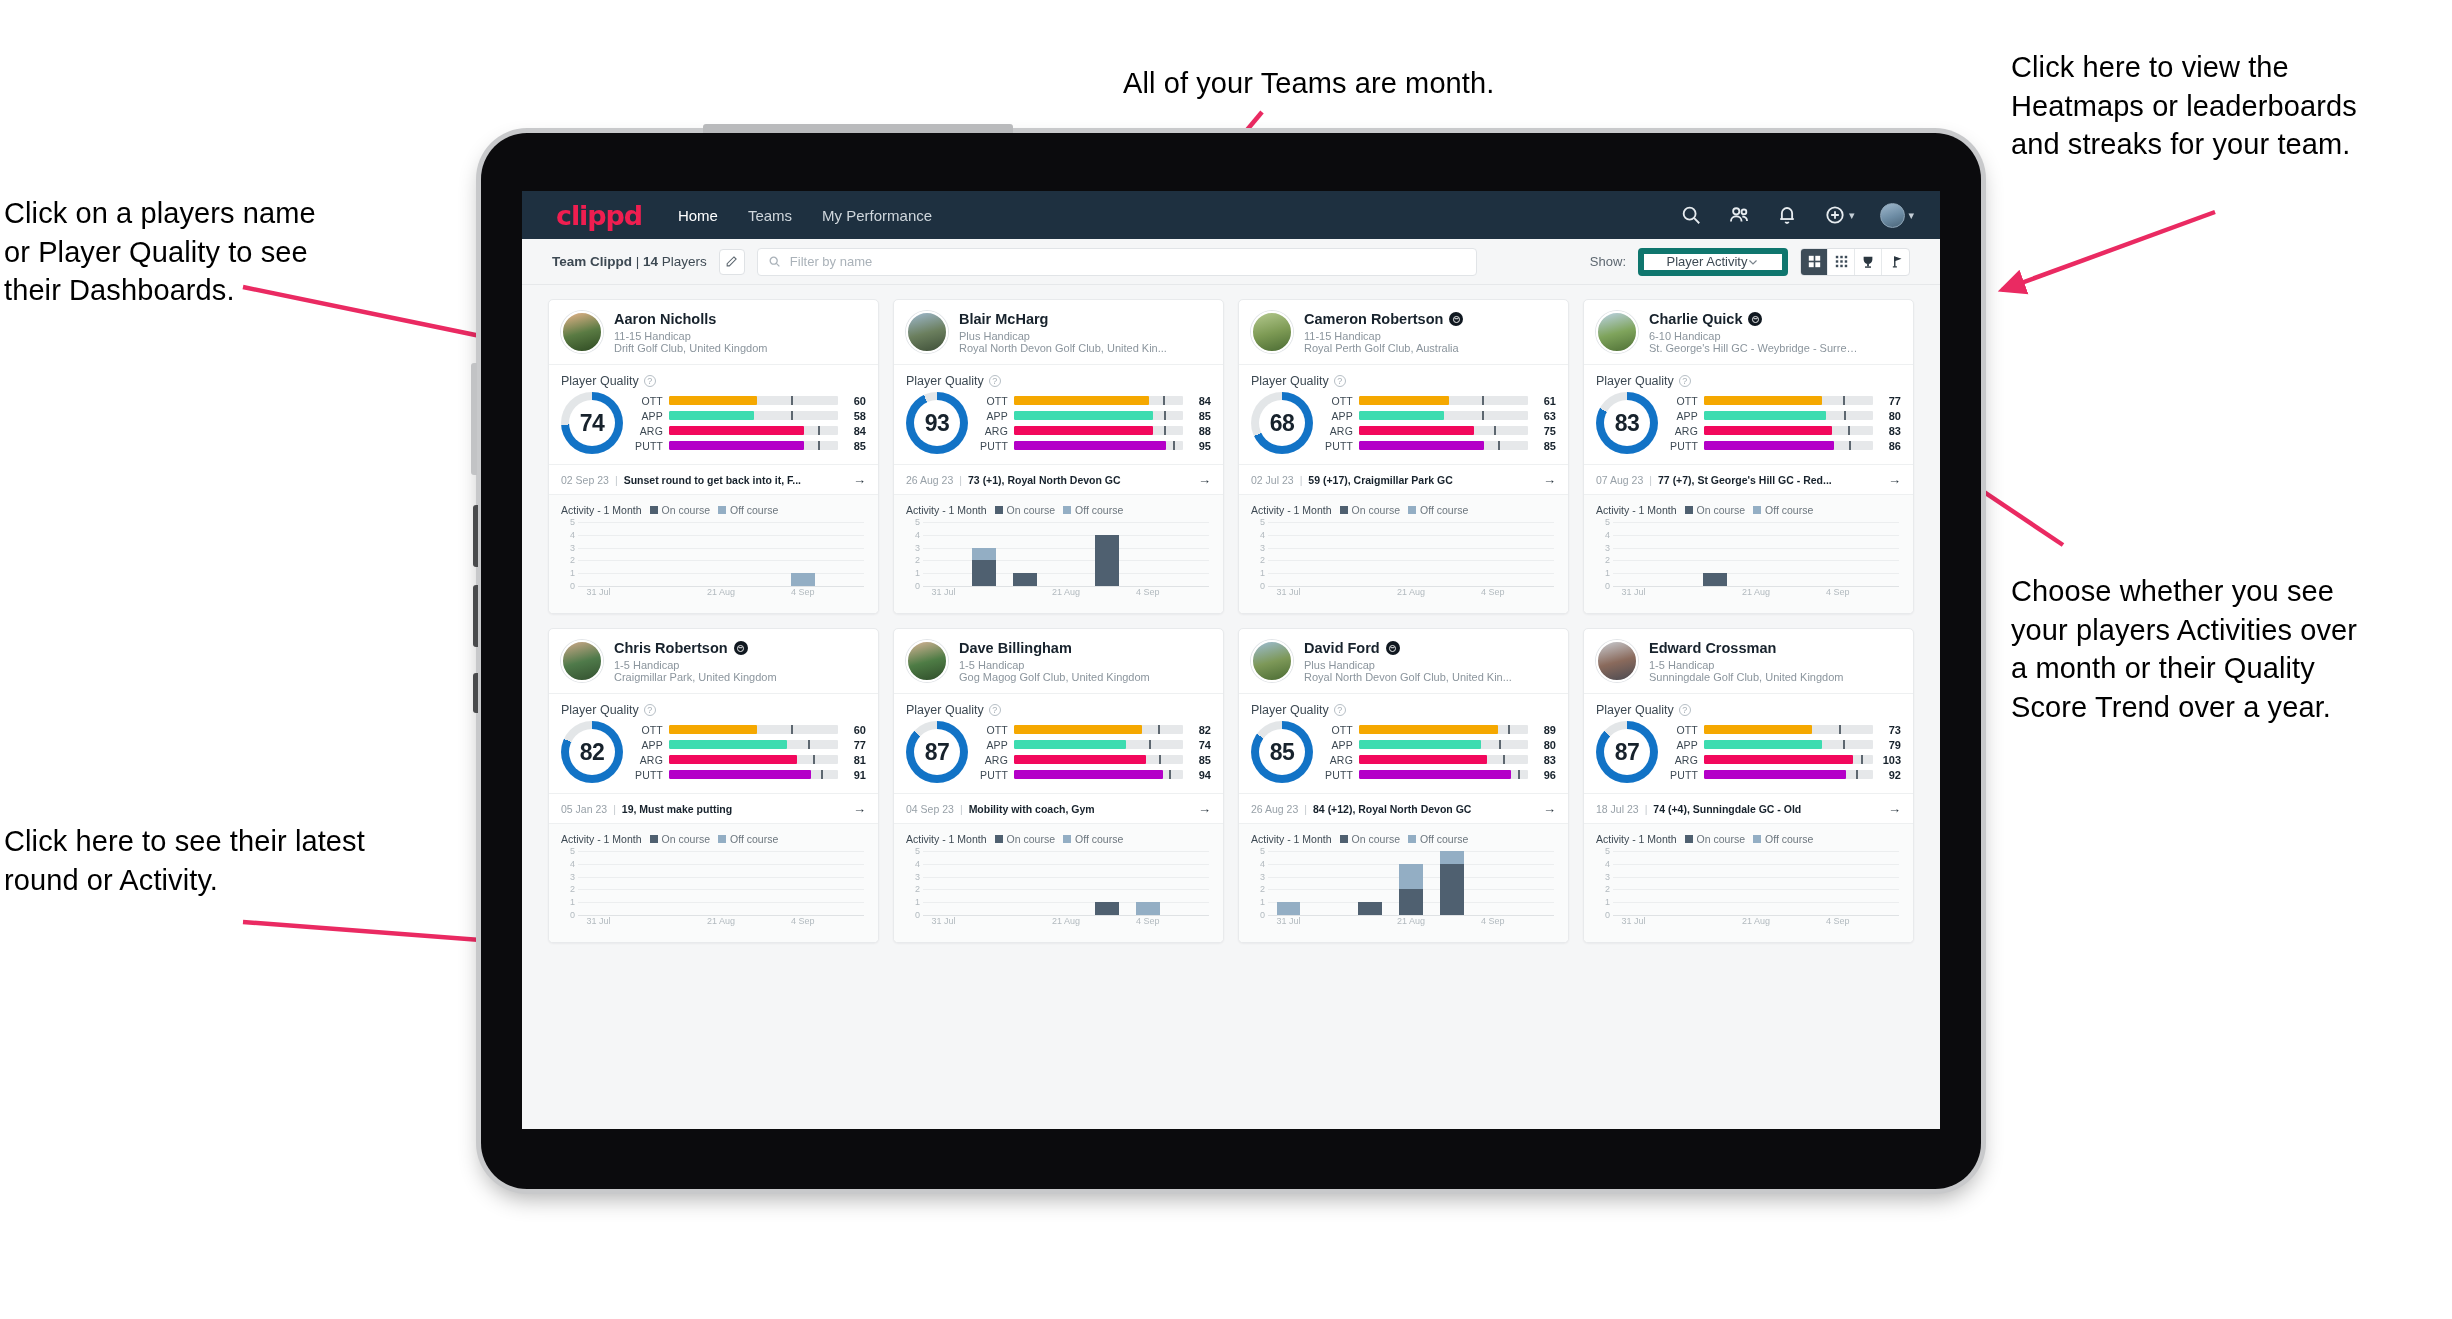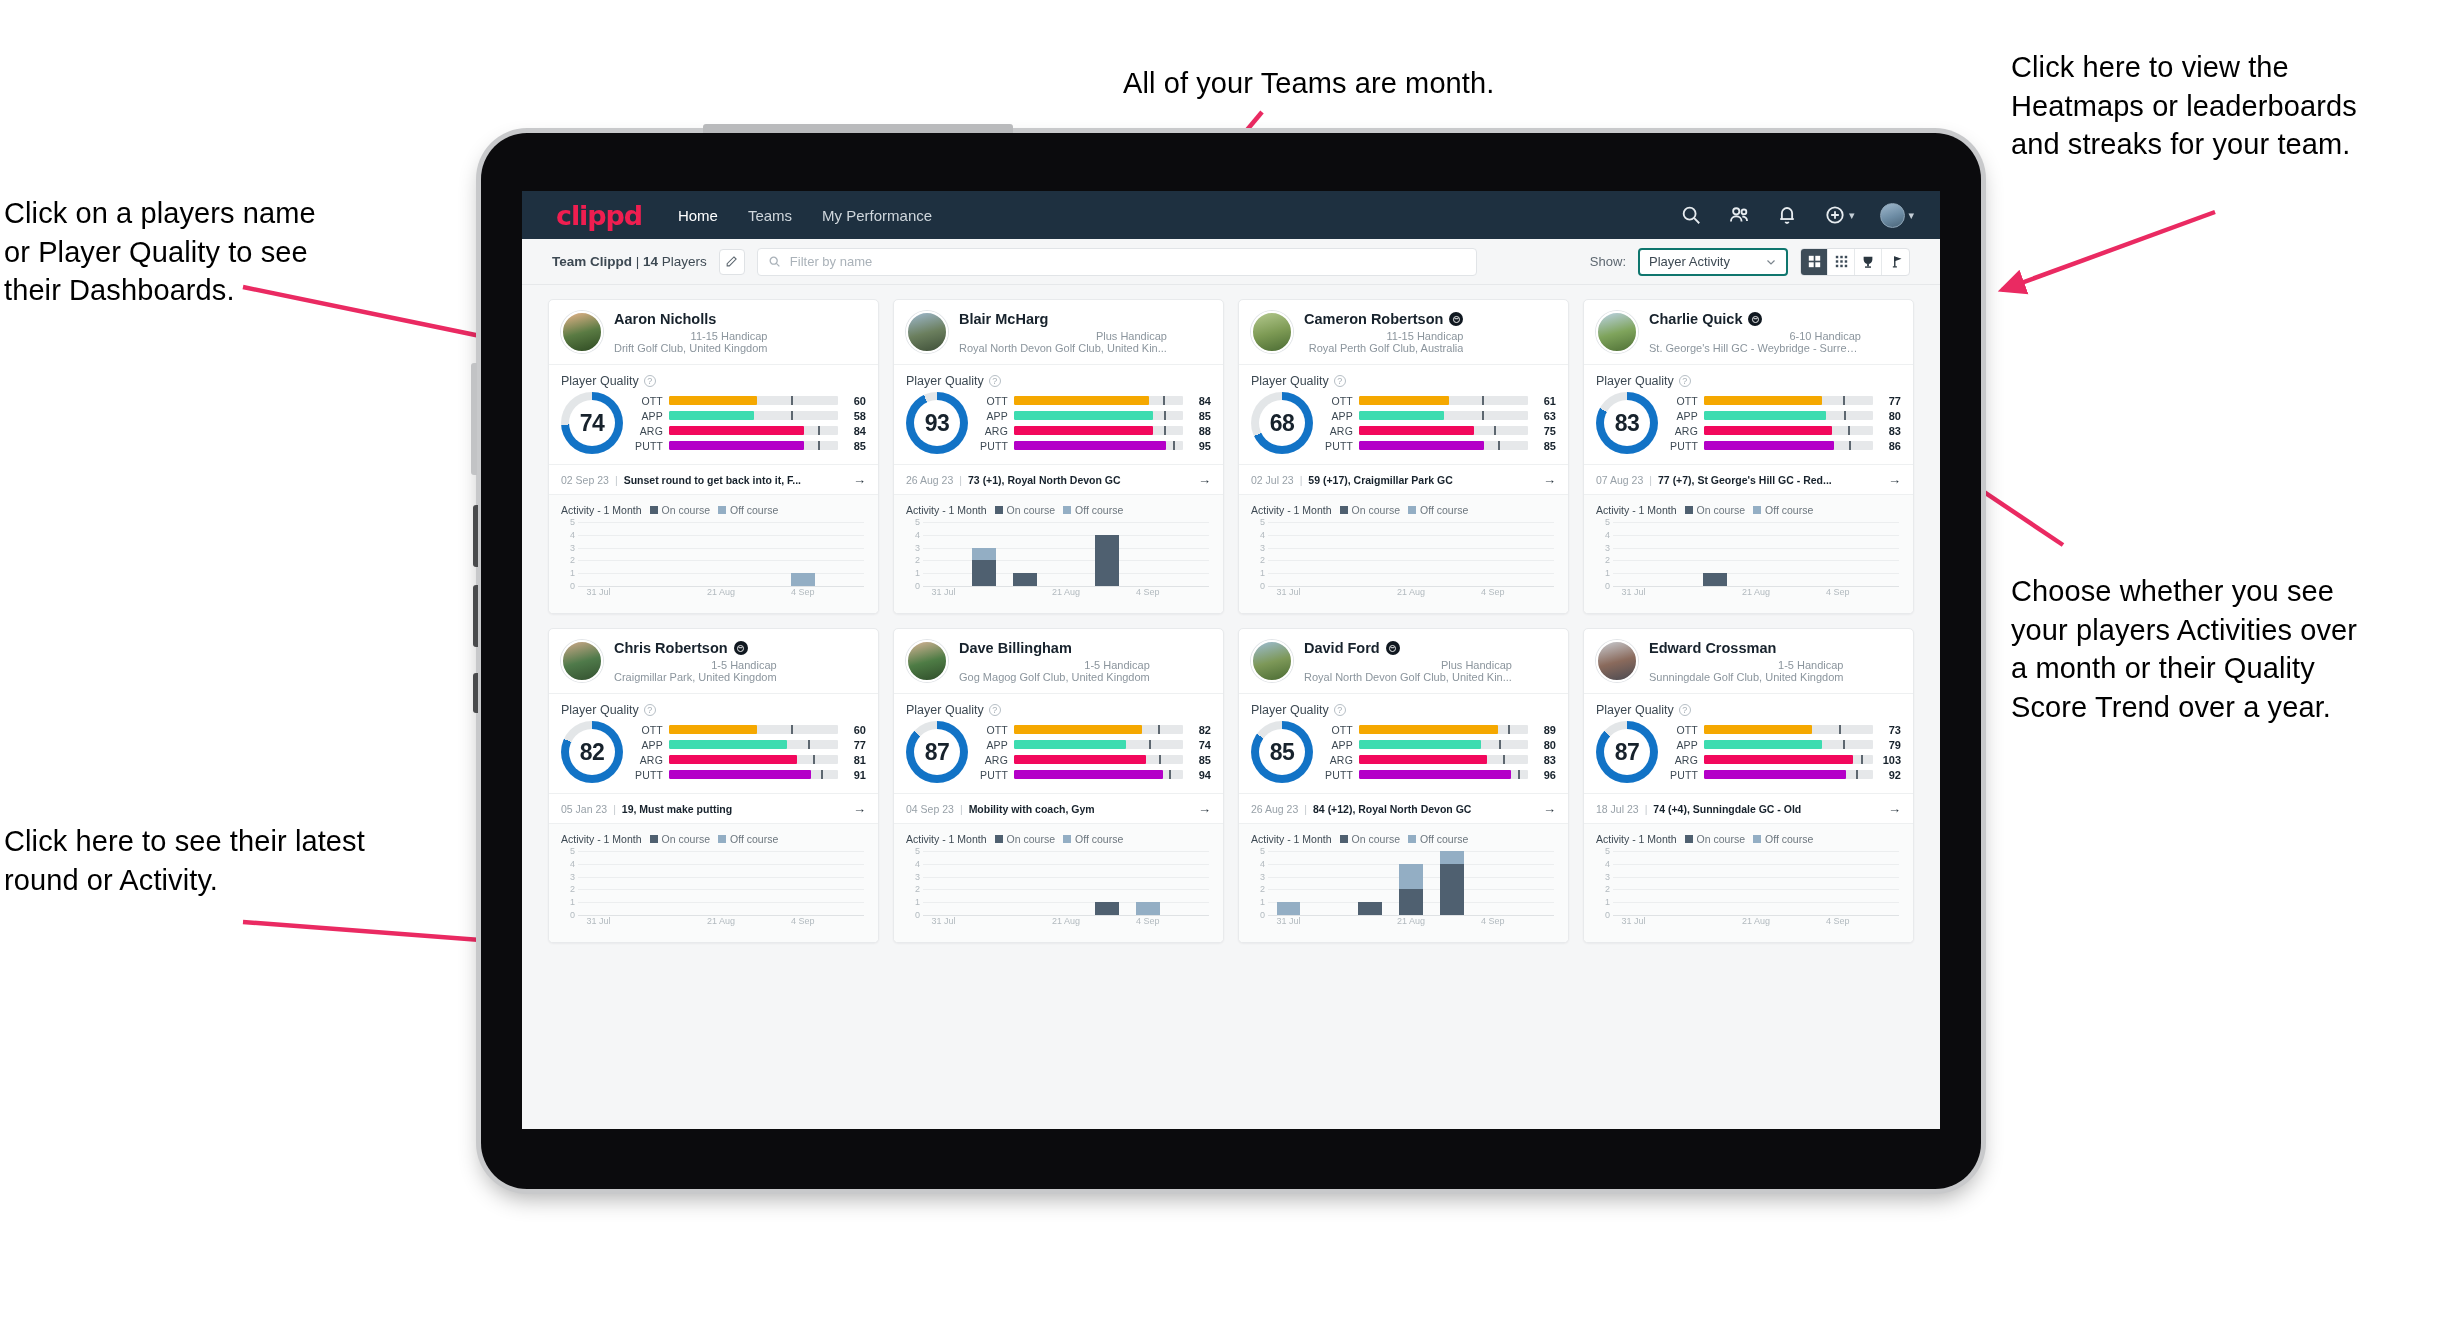--- a/index.html
+++ b/index.html
@@ -59,38 +59,38 @@
   .filterbar{ height:46px; background:#f5f6f7; border-bottom:1px solid #e6e8ea;
               display:flex; align-items:center; padding:0 30px; gap:12px;}
   .teamlabel{ font-size:13.5px; color:#3d4953; white-space:nowrap;}
   .teamlabel b{ font-weight:700; }
   .pencil-btn{ width:26px;height:26px;border:1px solid #dfe2e5;border-radius:4px;background:#fff;
                display:flex;align-items:center;justify-content:center;}
   .searchbox{ flex:1; height:28px; background:#fff; border:1px solid #e1e4e7; border-radius:4px;
               display:flex; align-items:center; padding:0 10px; gap:9px; max-width:720px;}
   .searchbox .ph{ font-size:13px; color:#aab2b9; }
   .showlabel{ font-size:13px; color:#5d6770; margin-left:auto;}
-  .select{ width:150px; height:28px; background:#fff; border:2px solid #0f766e; border-radius:4px;
-           display:flex; align-items:center; justify-content:space-between; padding:0 9px;
+  .select{ width:150px; height:28px; background:#fff; border:6px solid #0f766e; border-radius:4px;
+           display:flex; align-items:center; justify-content:center; padding:0 9px;
            font-size:13px; color:#3d4953;}
   .viewtoggle{ display:flex; border:1px solid #dfe2e5; border-radius:4px; overflow:hidden;
                background:#fff; height:28px;}
   .vbtn{ width:27px; height:26px; display:flex; align-items:center; justify-content:center;
          border-right:1px solid #e6e9eb; }
   .vbtn:last-child{ border-right:none;}
   .vbtn.active{ background:#3d4c58; }
 
   
   .grid{ padding:14px 26px 0 26px; display:grid; grid-template-columns:repeat(4,1fr);
          gap:14px; }
   .card{ background:#fff; border:1px solid #e8eaec; border-radius:5px; overflow:hidden;
          box-shadow:0 1px 2px rgba(16,24,32,.05); }
 
   .c-head{ display:flex; gap:11px; padding:11px 12px 10px 12px; align-items:flex-start;
-           border-bottom:1px solid #eef0f1;text-align:right;}
+           border-bottom:1px solid #eef0f1;}
   .pavatar{ width:42px;height:42px;border-radius:50%;flex:none;border:2px solid #fff;
             box-shadow:0 0 0 1px #e2e5e8; }
   .pname{ font-size:14.5px; font-weight:700; color:#17222c; display:flex; align-items:center; gap:6px;}
   .vbadge{ width:14px;height:14px;border-radius:50%;background:#101820;flex:none;
            display:flex;align-items:center;justify-content:center;}
   .phcap{ font-size:11px; color:#8b959d; margin-top:3px; }
   .pclub{ font-size:11px; color:#8b959d; white-space:nowrap; overflow:hidden;
           text-overflow:ellipsis; max-width:212px;}
 
   .c-quality{ padding:9px 12px 10px 12px; border-bottom:1px solid #eef0f1;}

